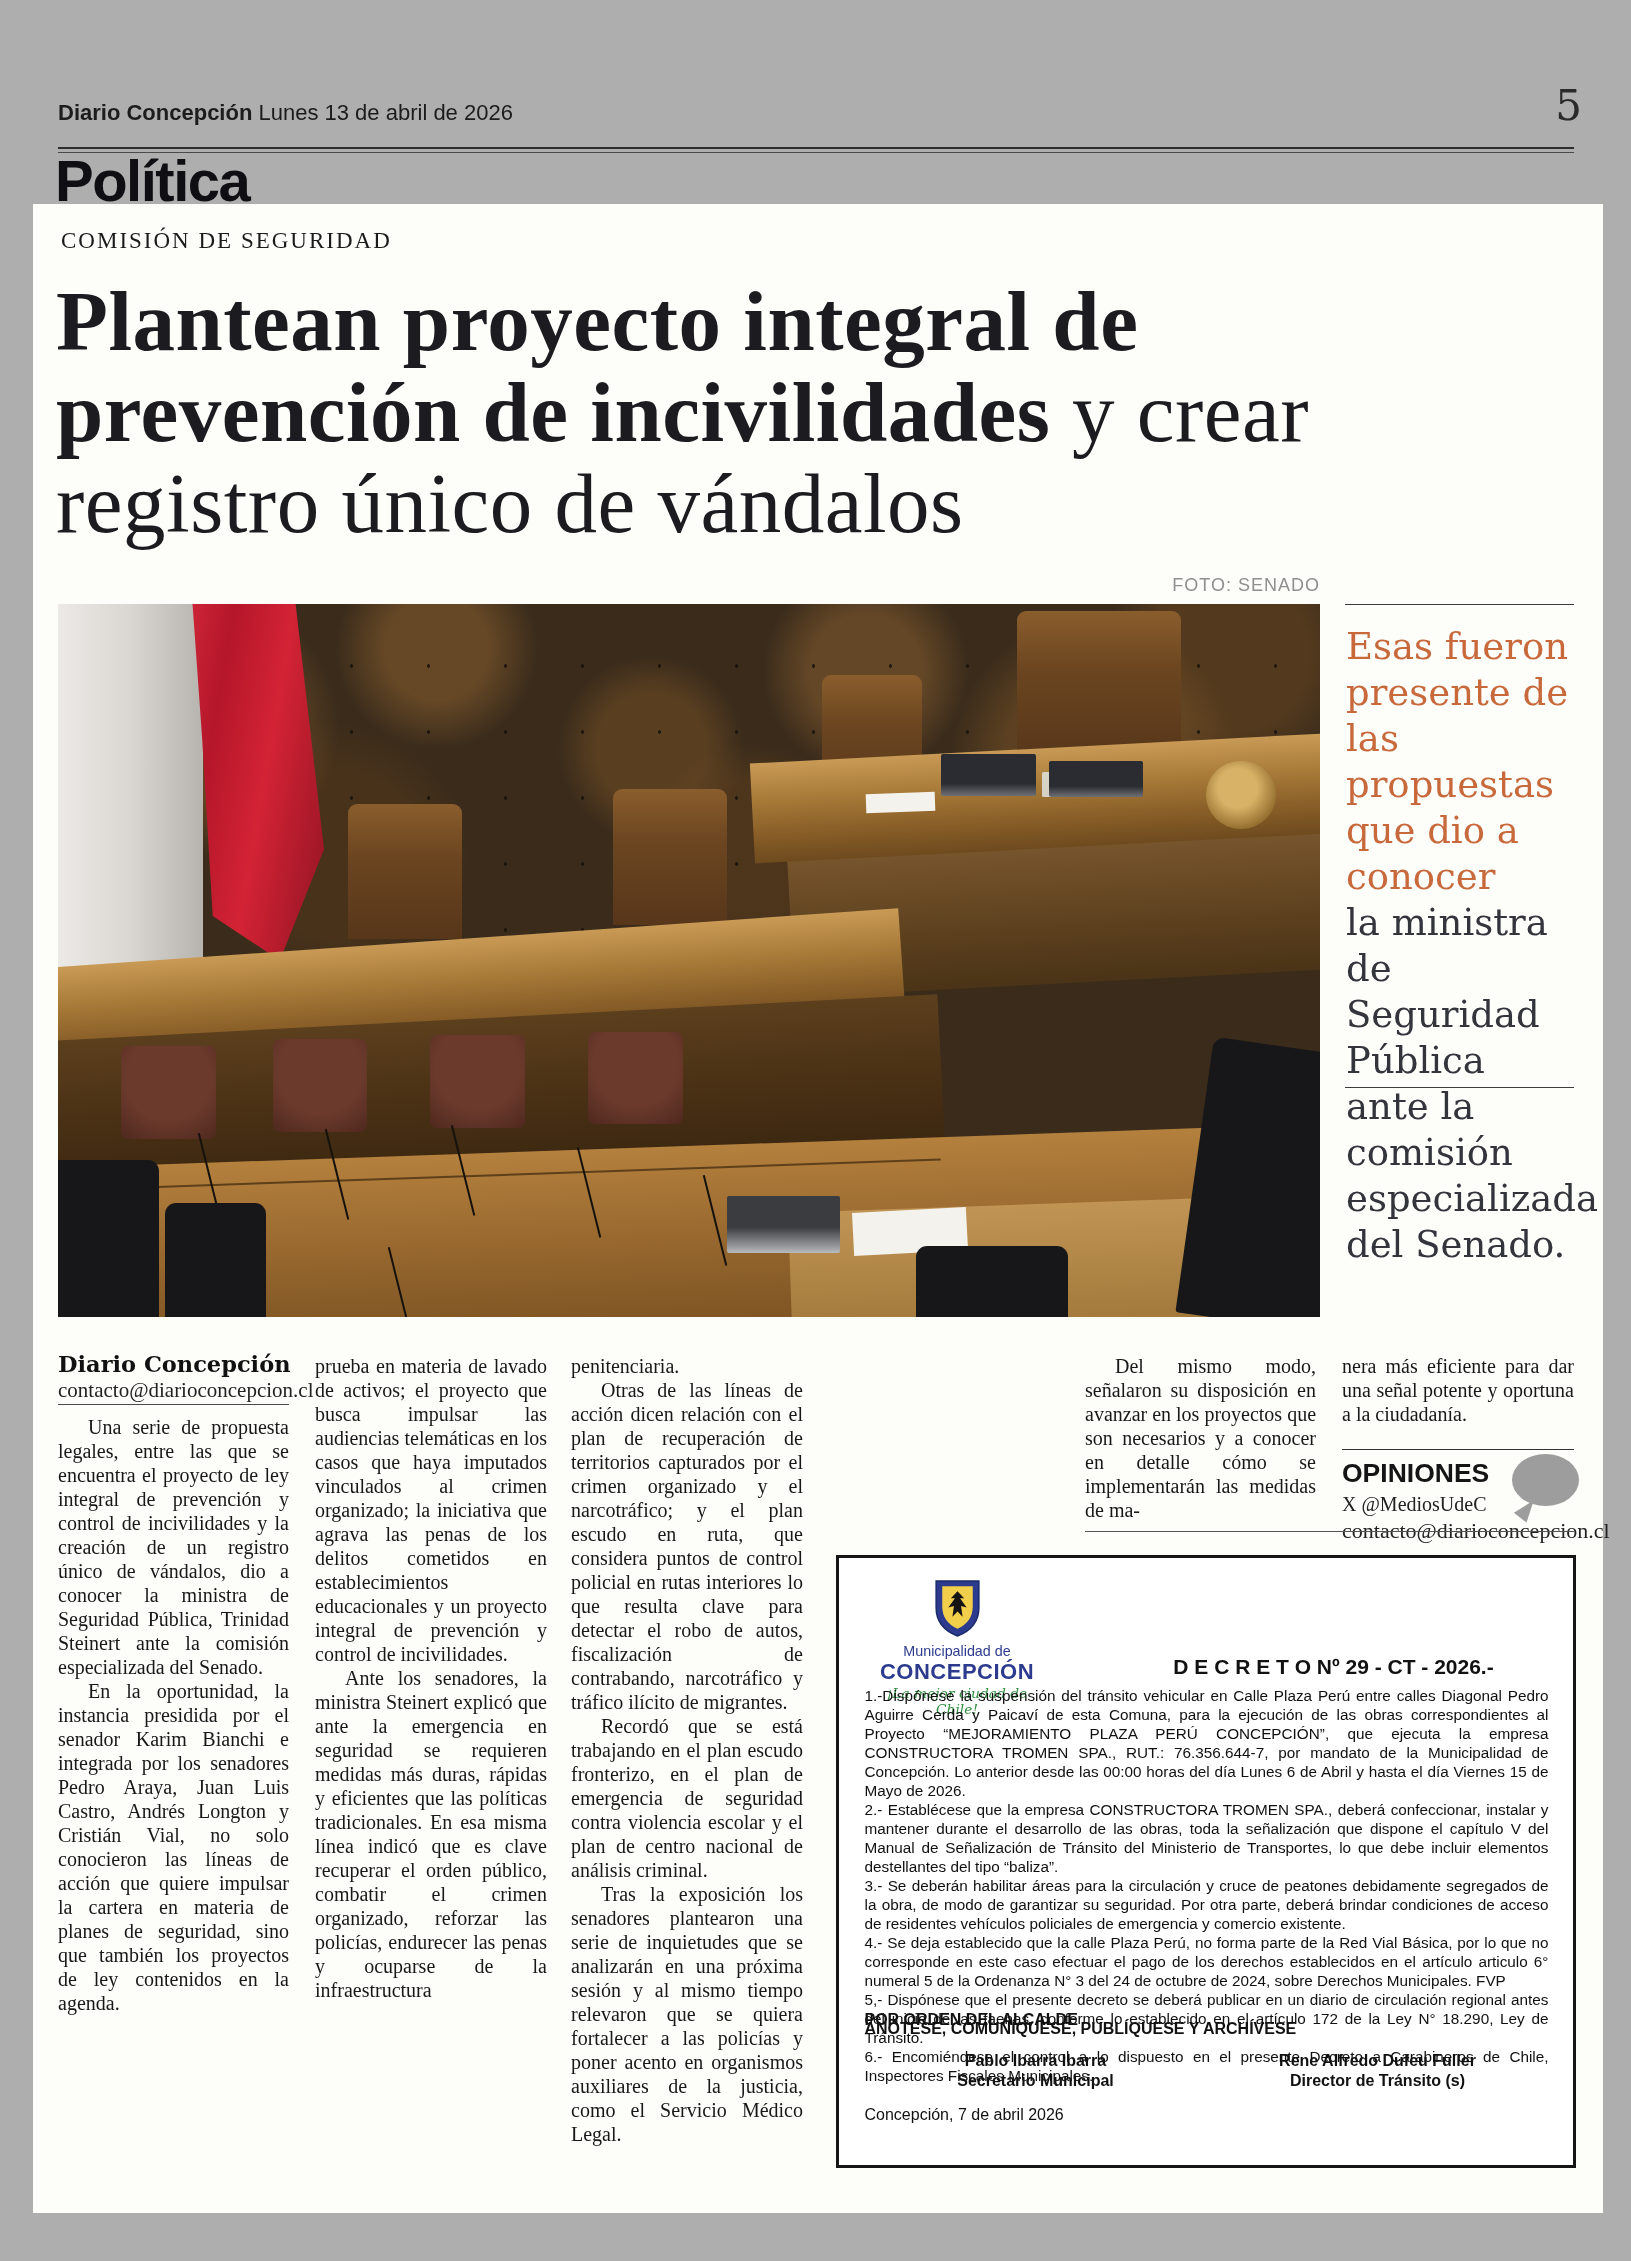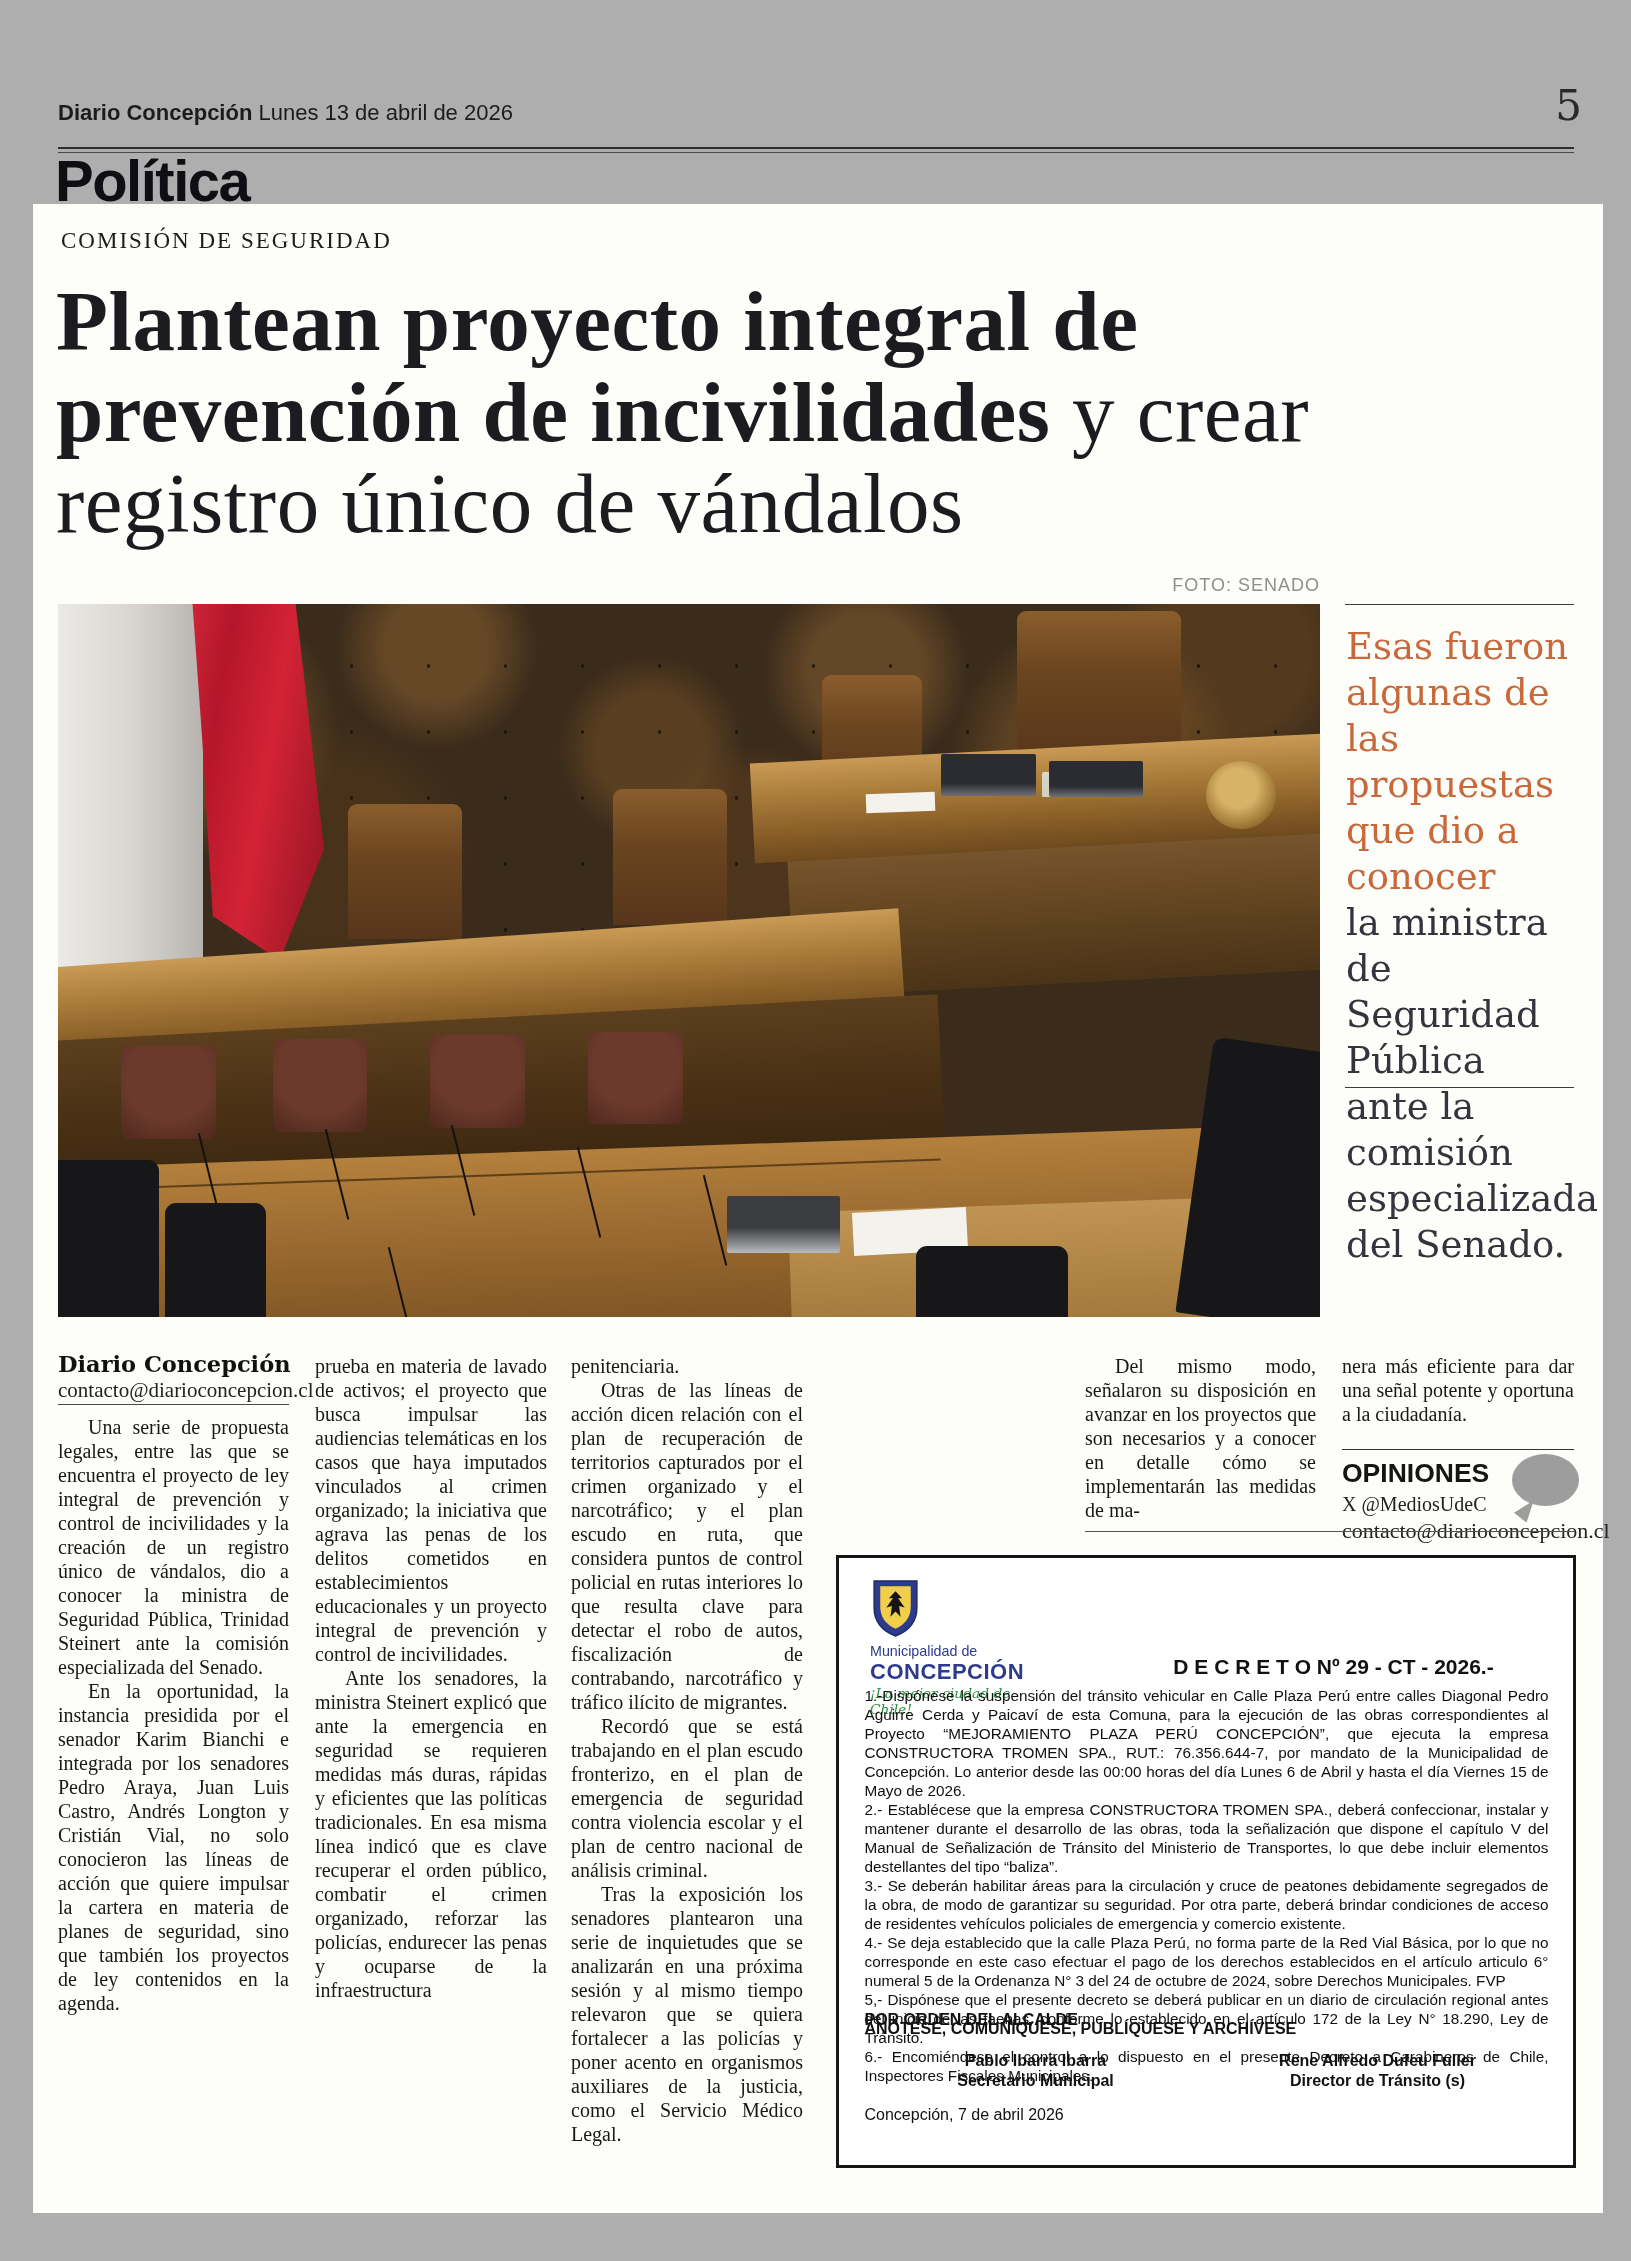--- a/index.html
+++ b/index.html
@@ -97,21 +97,21 @@
   #opi-l1{left:1342px;top:1493px;font-size:20px;color:#222;}
   #opi-l2{left:1342px;top:1518px;font-size:22px;color:#222;}
   #bubble{left:1512px;top:1454px;width:67px;height:52px;background:#9d9d9d;border-radius:50%;}
   #bubble-tail{left:1519px;top:1498px;width:0;height:0;border-style:solid;
       border-width:0 8.2px 22.5px 8.2px;border-color:transparent transparent #9d9d9d transparent;transform:rotate(38deg);}
   #midrule{left:1085px;top:1531px;width:489px;border-top:1px solid #555;}
 
   
   #decree{left:836px;top:1555px;width:740px;height:613px;border:3.1px solid #161616;background:#fff;box-sizing:border-box;}
   #decree .abs{position:absolute;}
-  #logo{left:31px;top:20.4px;width:174px;}
+  #logo{left:31px;top:20.4px;width:174px;text-align:center;}
   #logo-top{font-family:"Liberation Sans",sans-serif;font-size:14.3px;color:#2d3b8e;margin-top:3.1px;}
   #logo-name{font-family:"Liberation Sans",sans-serif;font-weight:bold;font-size:22px;letter-spacing:0.5px;color:#2d3b8e;}
   #logo-slogan{font-style:italic;font-size:13.8px;color:#2f8f3f;font-family:"DejaVu Serif",serif;}
   #dec-title{left:286px;right:31px;top:97px;text-align:center;font-family:"Liberation Sans",sans-serif;
       font-weight:bold;font-size:21px;color:#111;}
   #dec-items{left:25.5px;top:128px;width:684px;font-family:"Liberation Sans",sans-serif;
       font-size:15.3px;line-height:19px;text-align:justify;color:#101010;}
   #dec-items p{margin:0;}
   .dec-bold{font-family:"Liberation Sans",sans-serif;font-weight:bold;font-size:16px;color:#111;}
   #dec-order1{left:25.5px;top:439px;margin-top:14px;}
@@ -237,21 +237,21 @@
   <div>
     <div class="head" style="left:80.5%;top:46.5%;width:4.6%;height:8%;background:#45413d;"></div>
     <div class="torso" style="left:73%;top:53.5%;width:21%;height:38%;background:#3f5f8f;"></div>
   </div>
   <div class="blackchair" style="left:90%;top:62%;width:12%;height:39%;transform:rotate(8deg);"></div>
   <div class="blackchair" style="left:68%;top:90%;width:12%;height:11%;"></div>
 </div>
 
 <div class="abs side-rule" style="left:1345px;top:604px;"></div>
 <div id="pullquote" class="abs">
-  <p id="pq-orange" style="color: rgb(200, 105, 60);">Esas fueron algunas de las propuestas que dio a conocer</p>
+  <p id="pq-orange" style="color: rgb(200, 105, 60);">Esas fueron presente de las propuestas que dio a conocer</p>
   <p id="pq-dark">la ministra de Seguridad Pública ante la comisión especializada del Senado.</p>
 </div>
 <div class="abs side-rule" style="left:1345px;top:1087px;"></div>
 
 <div id="byline-name" class="abs">Diario Concepción</div>
 <div id="byline-mail" class="abs">contacto@diarioconcepcion.cl</div>
 <div id="byline-rule" class="abs"></div>
 
 <div id="c1" class="abs col">
     <p class="bp ind">Una serie de propuesta legales, entre las que se encuentra el proyecto de ley integral de prevención y control de incivilidades y la creación de un registro único de vándalos, dio a conocer la ministra de Seguridad Pública, Trinidad Steinert ante la comisión especializada del Senado.</p>

